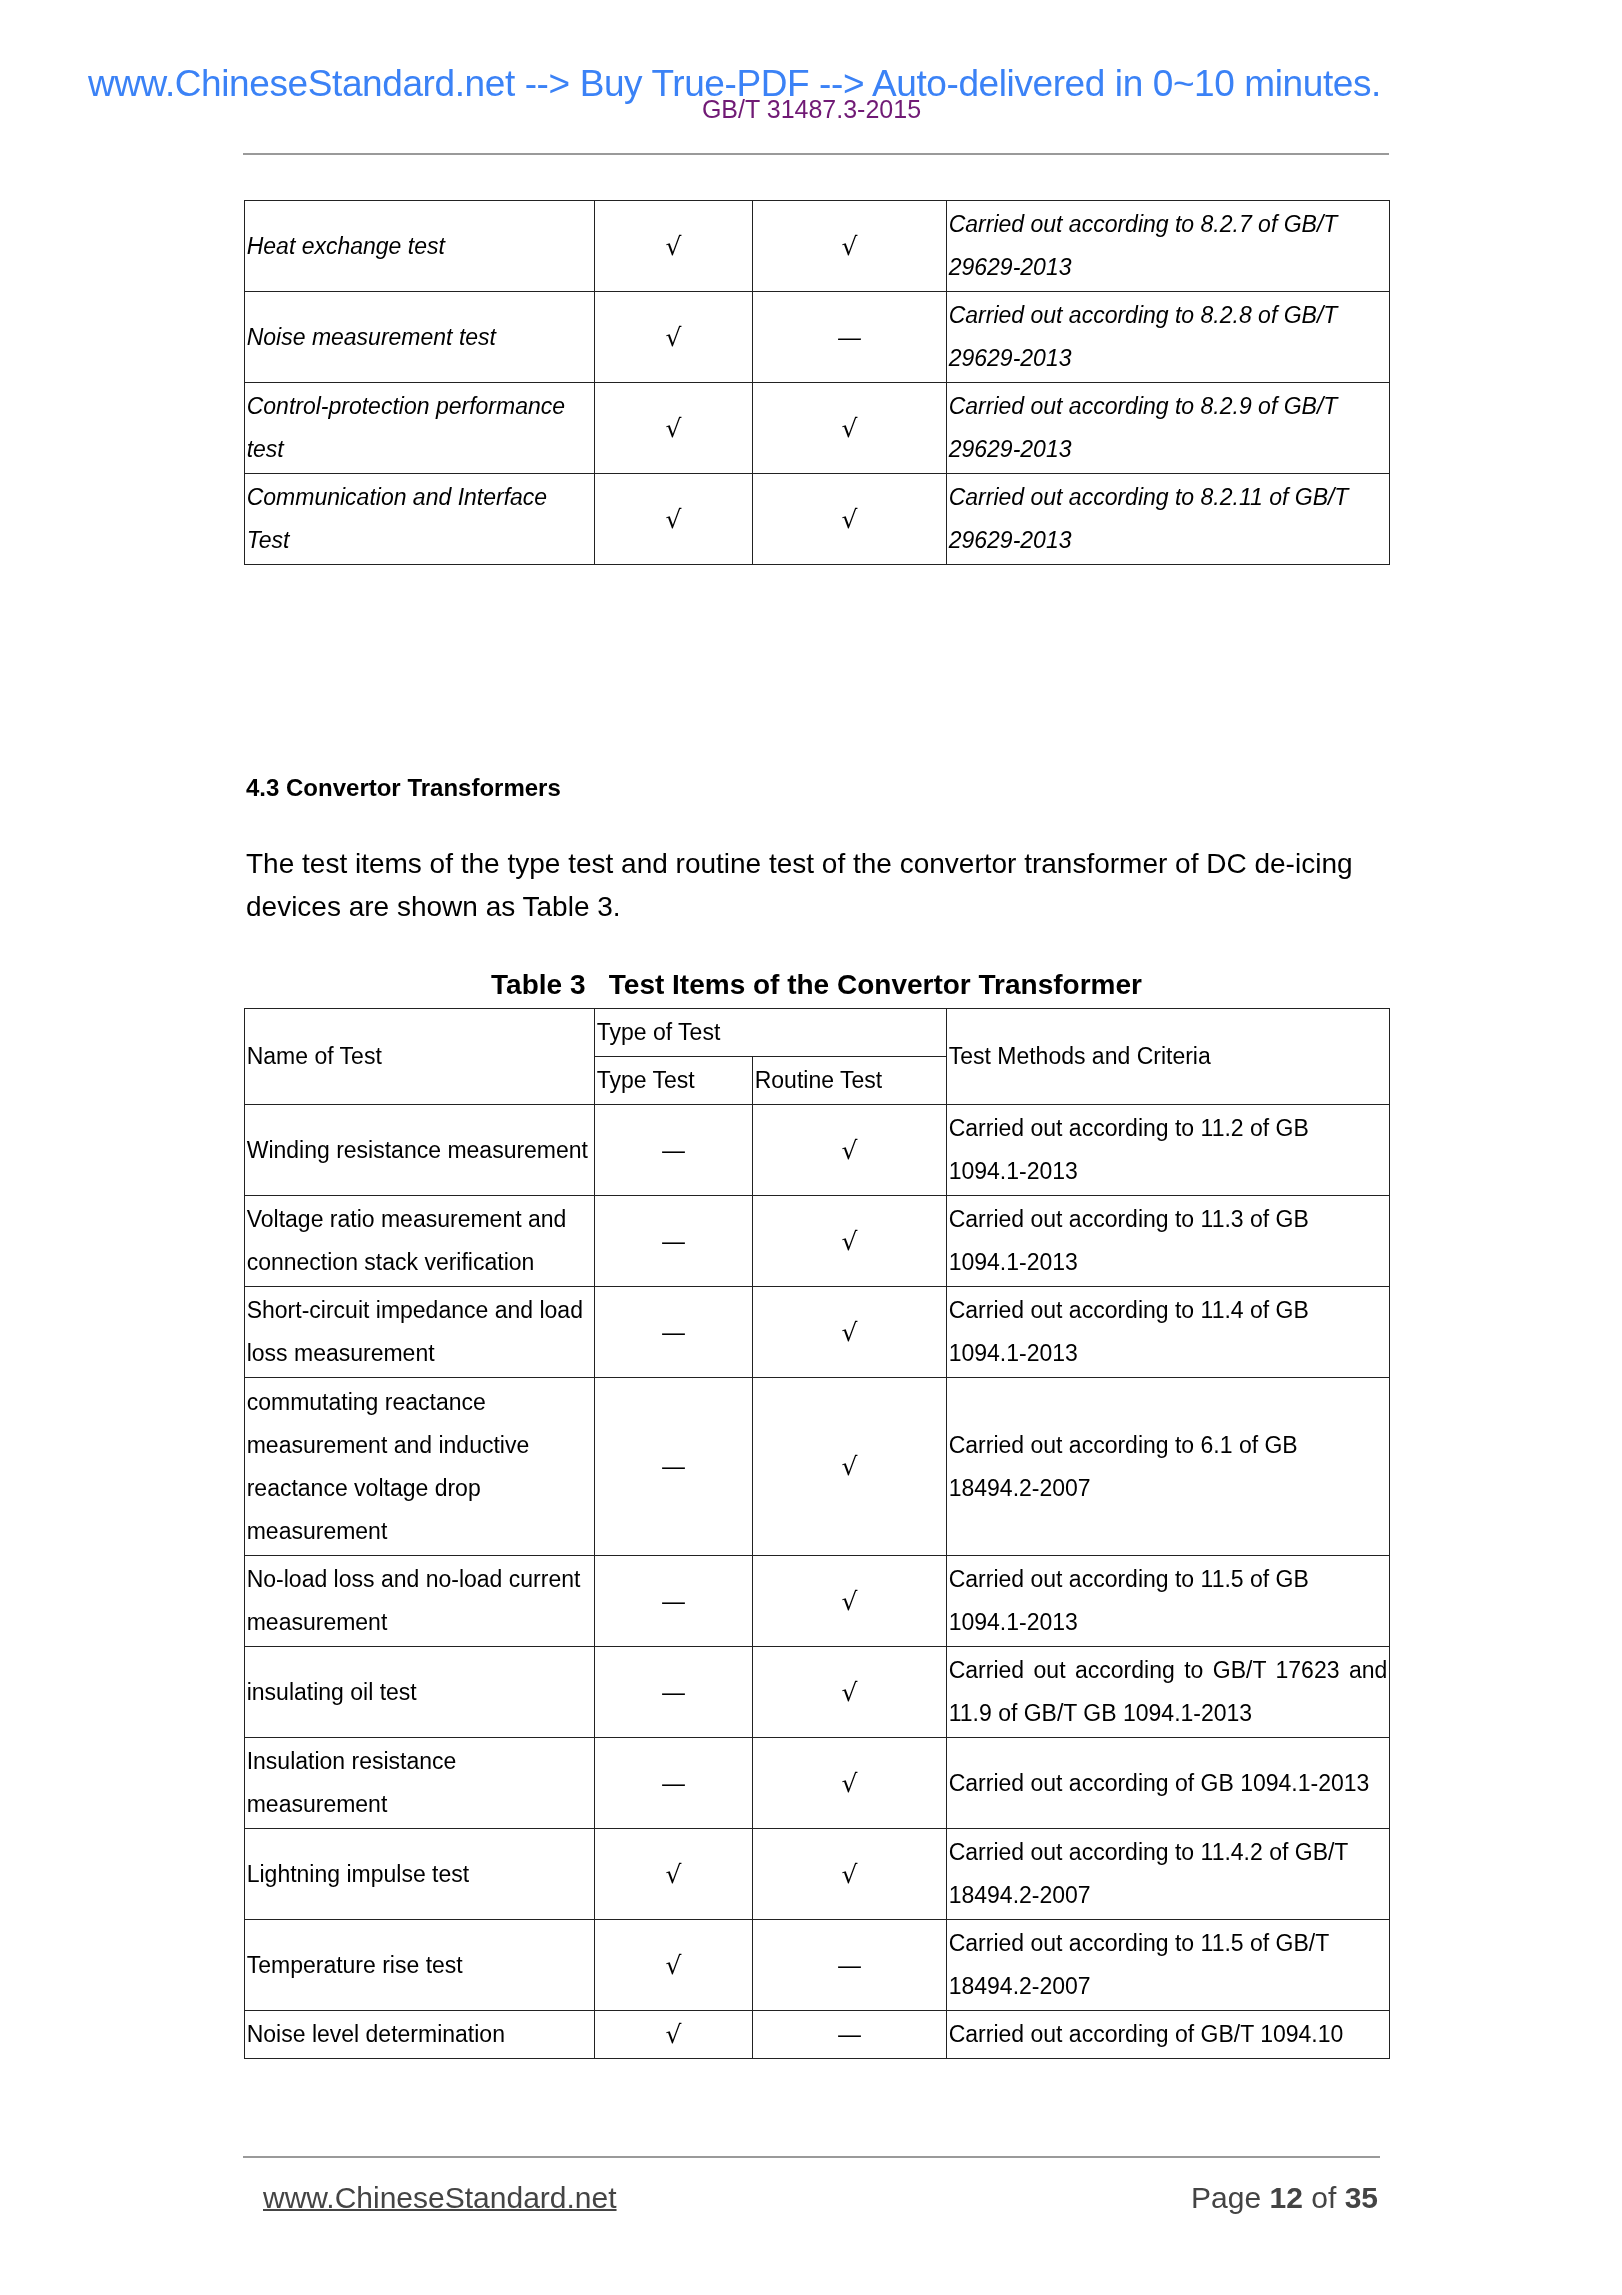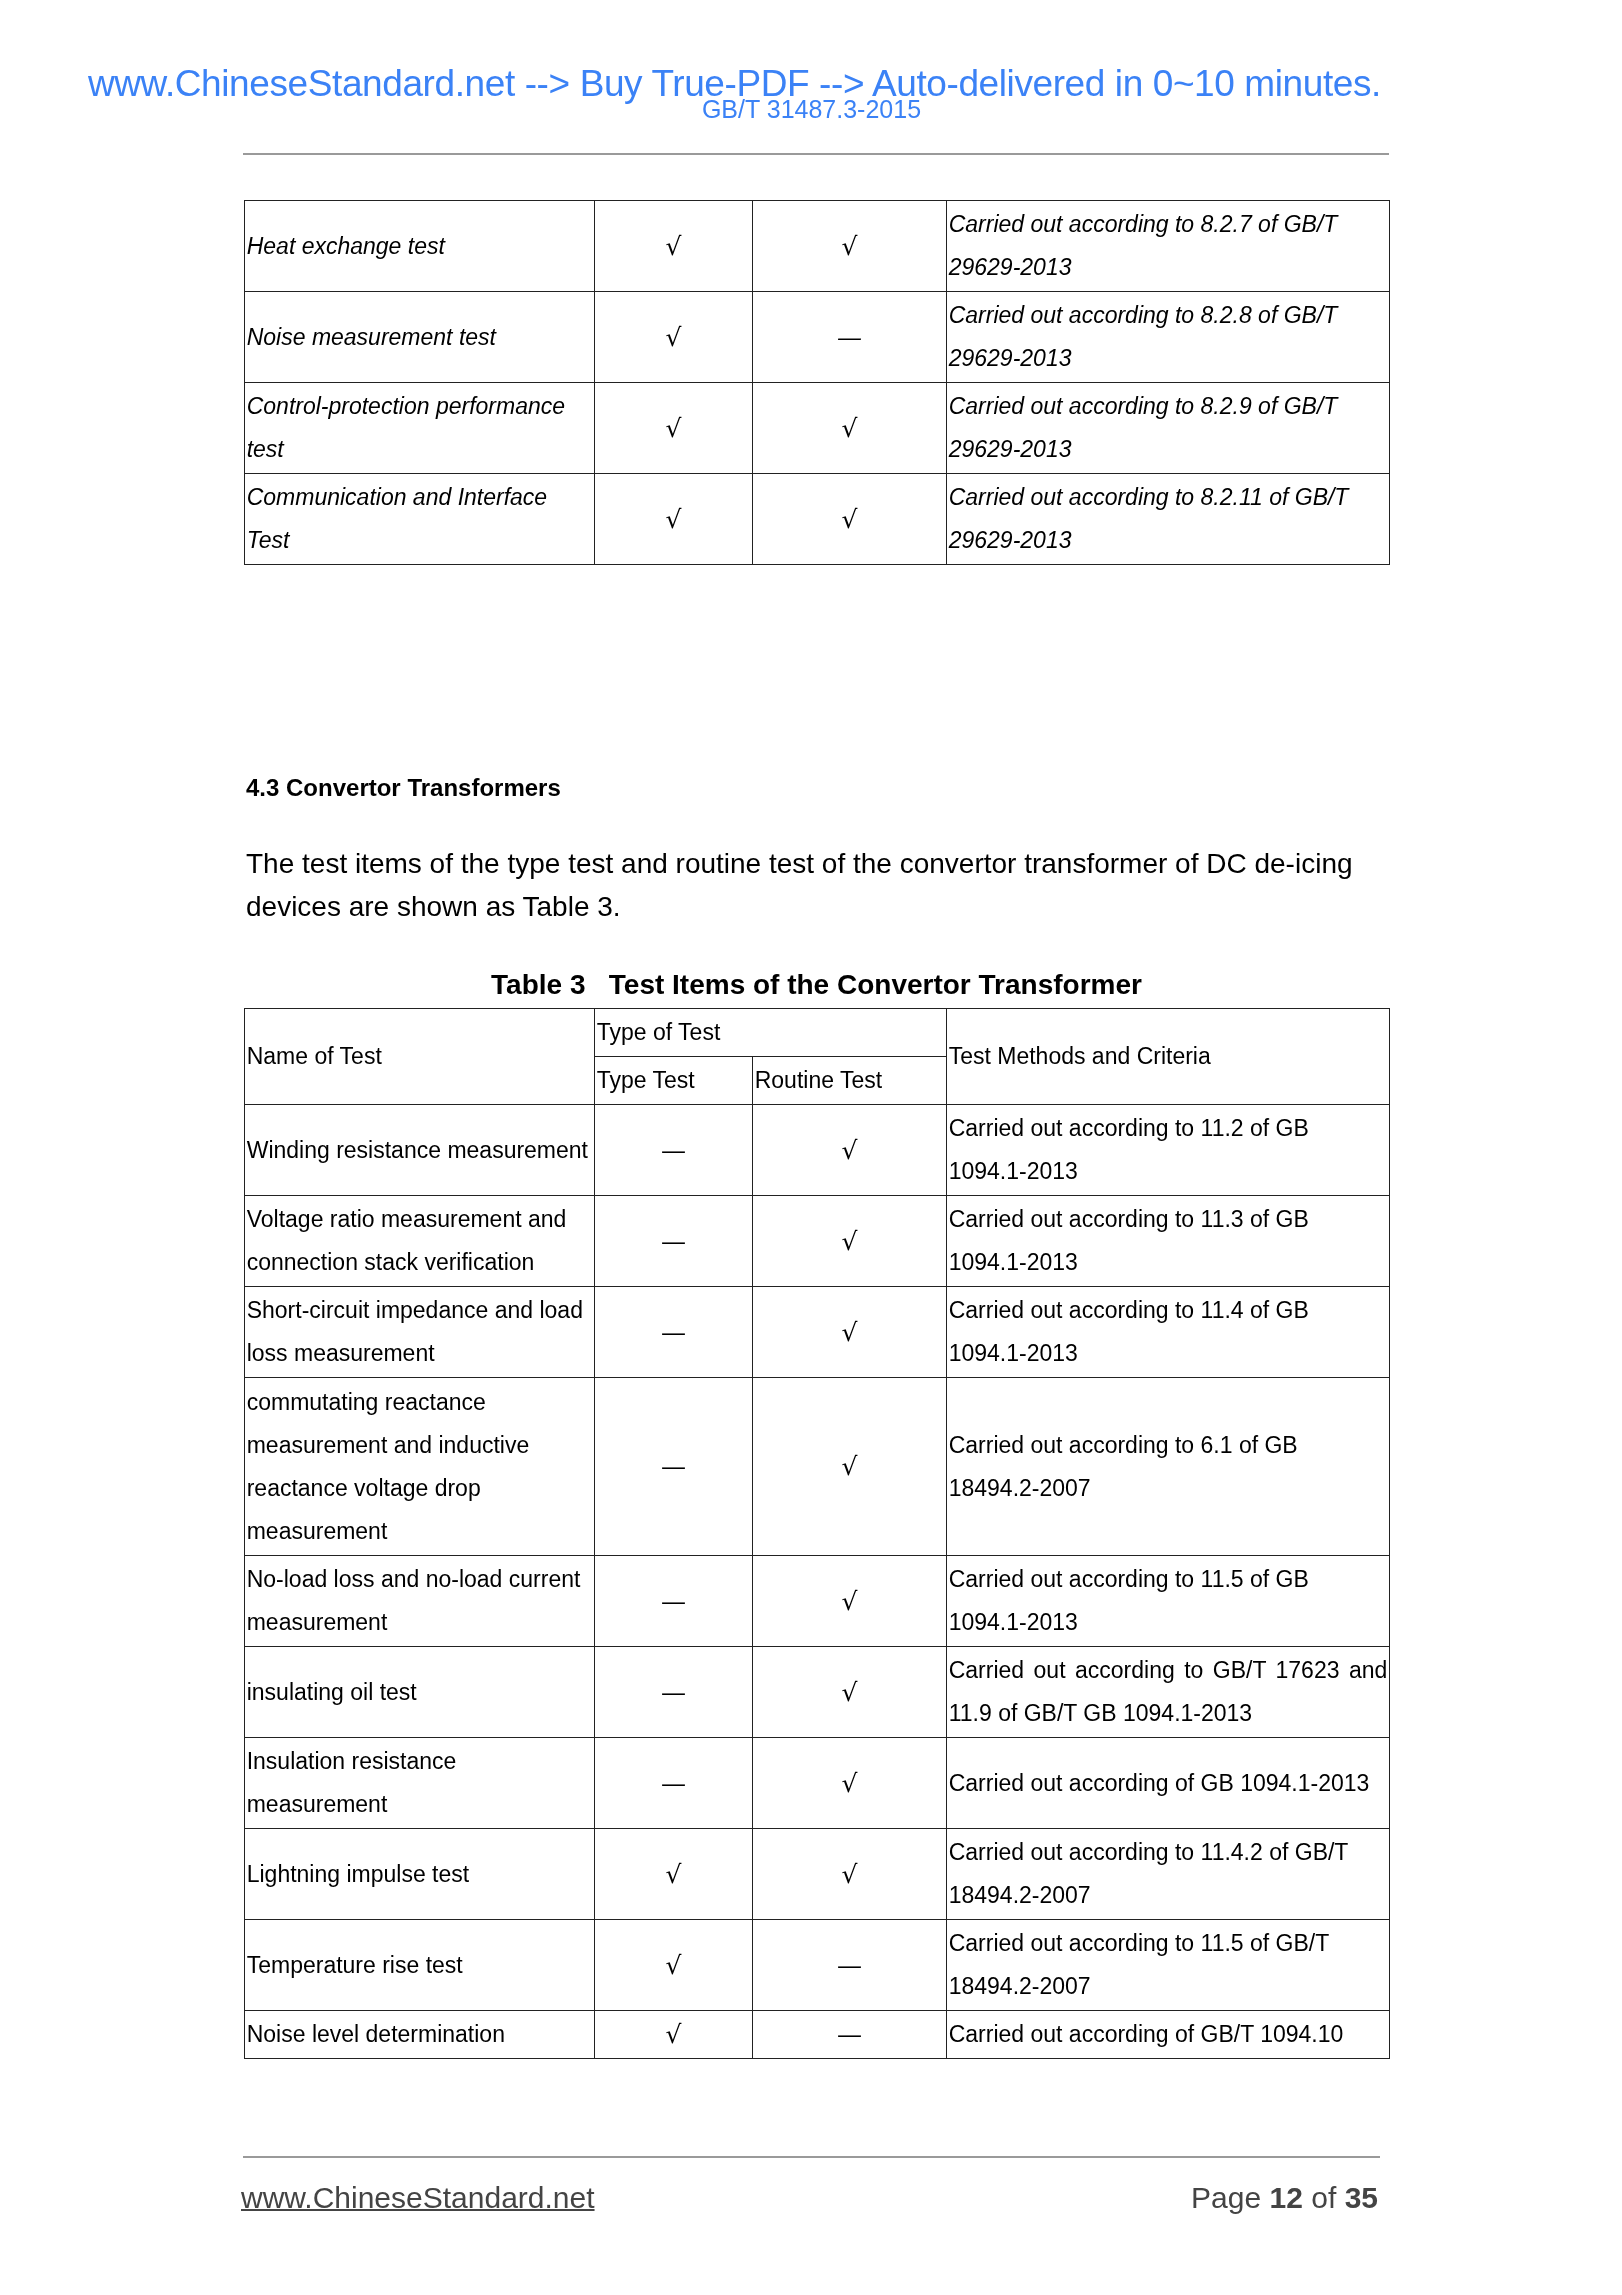--- a/index.html
+++ b/index.html
@@ -1,39 +1,39 @@
 <!DOCTYPE html>
 <html style="font-size:13.3px"><head>
 <meta charset="utf-8">
 <style>
   html, body { margin: 0; padding: 0; background: #ffffff; }
   body { width: 1623px; height: 2295px; position: relative; overflow: hidden;
          font-family: "Liberation Sans", "DejaVu Sans", sans-serif; color: #000; }
   .hdr1 { position: absolute; top: 65px; left: 0; width: 1381px; text-align: right;
           font-size: 37px; color: #3b82f6; letter-spacing: -0.4px; line-height: 1; }
   .hdr2 { position: absolute; top: 97px; left: 0; width: 1623px; text-align: center;
-          font-size: 25px; color: #3b82f6; line-height: 1; }
+          font-size: 25px; color: #701a75; line-height: 1; }
   .hdr-rule { position: absolute; top: 153px; left: 243px; width: 1146px; height: 1.7px; background: #9a9a9a; }
 
   table.t { position: absolute; left: 244px; border-collapse: collapse; table-layout: fixed; }
   table.t td { border: 1.7px solid #222; font-size: 23px; line-height: 43px; vertical-align: middle;
                padding: 0 1.7px; }
   table.t td.mk { text-align: center; font-family: "DejaVu Serif", serif; font-size: 25px; }
   table.t td.hd { line-height: 33px; }
   .t1 { top: 200px; width: 1145px; font-style: italic; }
   .t1 tr { height: 91px; }
 
   .sec { position: absolute; top: 774px; left: 246px; font-size: 24px; font-weight: bold; }
   .para { position: absolute; top: 842px; left: 246px; width: 1151px; font-size: 28px; line-height: 43px; }
   .cap { position: absolute; top: 969px; left: 244px; width: 1145px; text-align: center;
          font-size: 28px; font-weight: bold; white-space: pre; }
   .t3 { top: 1008px; width: 1145px; }
 
   .ftr-rule { position: absolute; top: 2156px; left: 243px; width: 1137px; height: 1.7px; background: #9a9a9a; }
-  .ftr-link { position: absolute; top: 2181px; left: 241px; font-size: 30px; color: #444;
+  .ftr-link { position: absolute; top: 2181px; left: 263px; font-size: 30px; color: #444;
               text-decoration: underline; text-decoration-thickness: 1.7px; }
   .ftr-page { position: absolute; top: 2181px; right: 245px; font-size: 30px; color: #444; }
   .ftr-page b { font-weight: bold; }
 </style>
 </head>
 <body>
 
 <div class="hdr1">www.ChineseStandard.net --&gt; Buy True-PDF --&gt; Auto-delivered in 0~10 minutes.</div>
 <div class="hdr2">GB/T 31487.3-2015</div>
 <div class="hdr-rule"></div>

